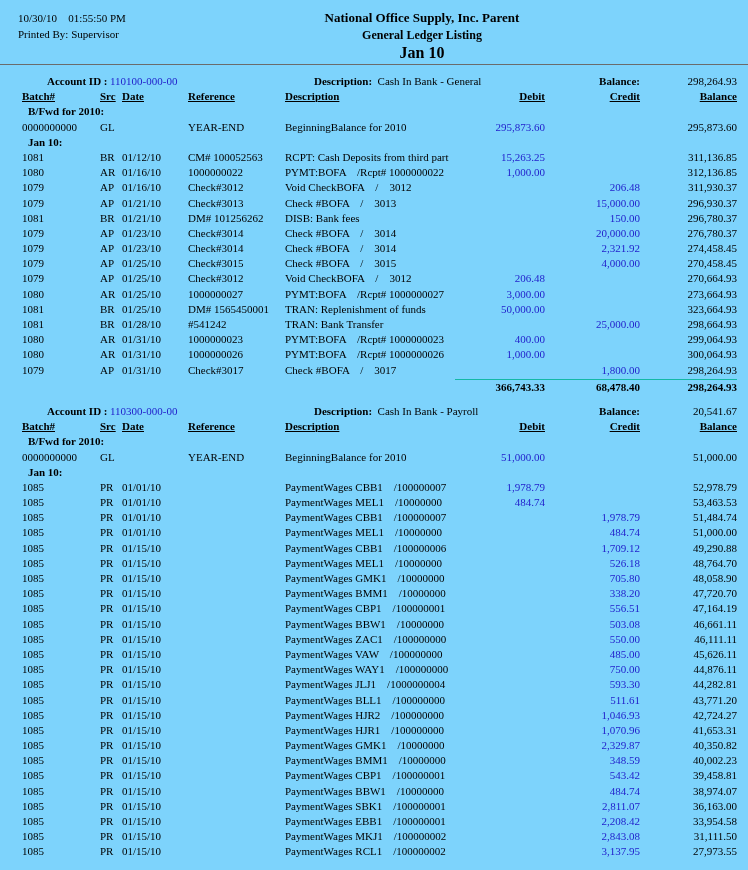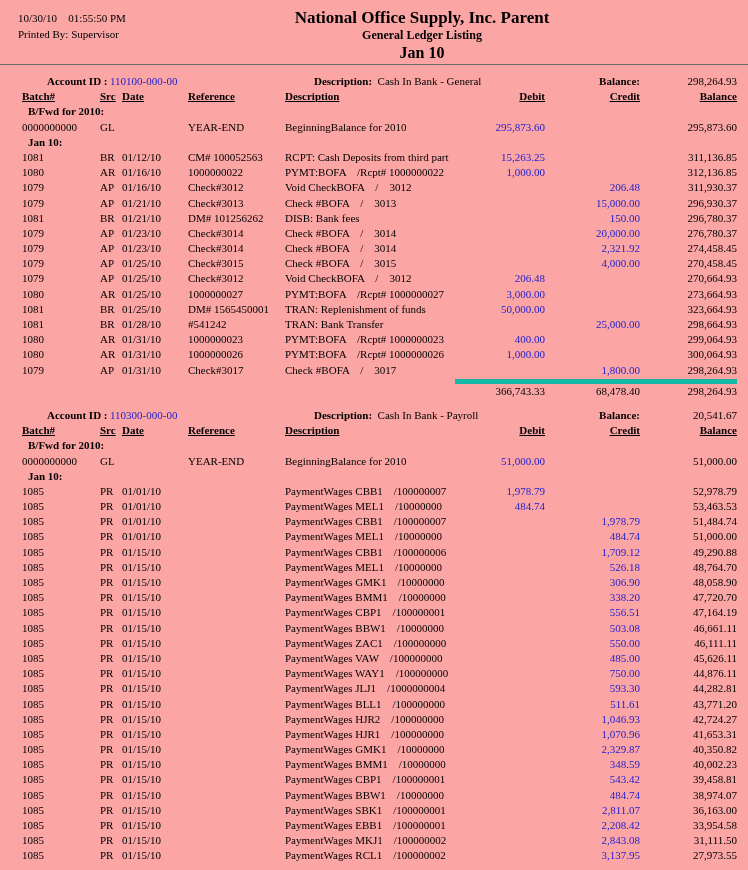--- a/index.html
+++ b/index.html
@@ -1,33 +1,33 @@
 <!DOCTYPE html>
 <html><head>
 <meta charset="utf-8">
 <style>
   html,body{margin:0;padding:0;background:#fff;}
   .page{
     position:relative;
     width:748px;height:870px;
-    background:#fca5a5;color:#000;
+    background:#7dd3fc;color:#000;
     font-family:"Liberation Serif","DejaVu Serif",serif;
     font-size:11px;
     overflow:hidden;
   }
   
   .rpt-head{
     display:grid;
     grid-template-columns:190px 1fr 100px;
     padding:10px 12px 0 18px;
   }
   .rpt-left div{line-height:16px;}
   .rpt-center{text-align:center;}
   .rpt-right{text-align:right;line-height:16px;}
-  .company{font-weight:bold;font-size:17px;line-height:15px;}
+  .company{font-weight:bold;font-size:13px;line-height:15px;}
   .rpt-title{font-weight:bold;font-size:12px;line-height:20px;}
   .rpt-period{font-weight:bold;font-size:16px;line-height:15px;}
   .head-rule{border:none;border-top:1.5px solid #6b6b6b;margin:4px 0 0 0;}
   
   .grid{
     display:grid;
     grid-template-columns:78px 22px 70px 97px 170px 90px 95px 97px;
     padding-left:18px;
   }
   .acct-grid{
@@ -39,21 +39,21 @@
   .cell{
     height:15.2px;line-height:15.2px;
     overflow:hidden;white-space:pre;
   }
   .b{font-weight:bold;margin-left:29px;}
   .num{text-align:right;}
   .blue{color:#2222cc;}
   .pad{padding-left:4px;}
   .colhead .cell{text-decoration:underline;font-weight:bold;}
   .grp{font-weight:bold;height:15.2px;line-height:15.2px;padding-left:28px;white-space:pre;}
-  .tot{border-top:5px solid #14b8a6;font-weight:normal;}
+  .tot{border-top:1px solid #14b8a6;font-weight:bold;}
   .totrow{margin-top:1px;}
   .sec2{margin-top:7px;}
 </style>
 </head>
 <body>
 
 <div class="page">
 
   <div class="rpt-head">
     <div class="rpt-left">
@@ -351,21 +351,21 @@
           <span class="cell num blue">526.18</span>
           <span class="cell num">48,764.70</span>
         </div>
         <div class="grid">
           <span class="cell pad">1085</span>
           <span class="cell pad">PR</span>
           <span class="cell pad">01/15/10</span>
           <span class="cell "></span>
           <span class="cell ">PaymentWages GMK1    /10000000</span>
           <span class="cell num blue"></span>
-          <span class="cell num blue">306.90</span>
+          <span class="cell num blue">705.80</span>
           <span class="cell num">48,058.90</span>
         </div>
         <div class="grid">
           <span class="cell pad">1085</span>
           <span class="cell pad">PR</span>
           <span class="cell pad">01/15/10</span>
           <span class="cell "></span>
           <span class="cell ">PaymentWages BMM1    /10000000</span>
           <span class="cell num blue"></span>
           <span class="cell num blue">338.20</span>

